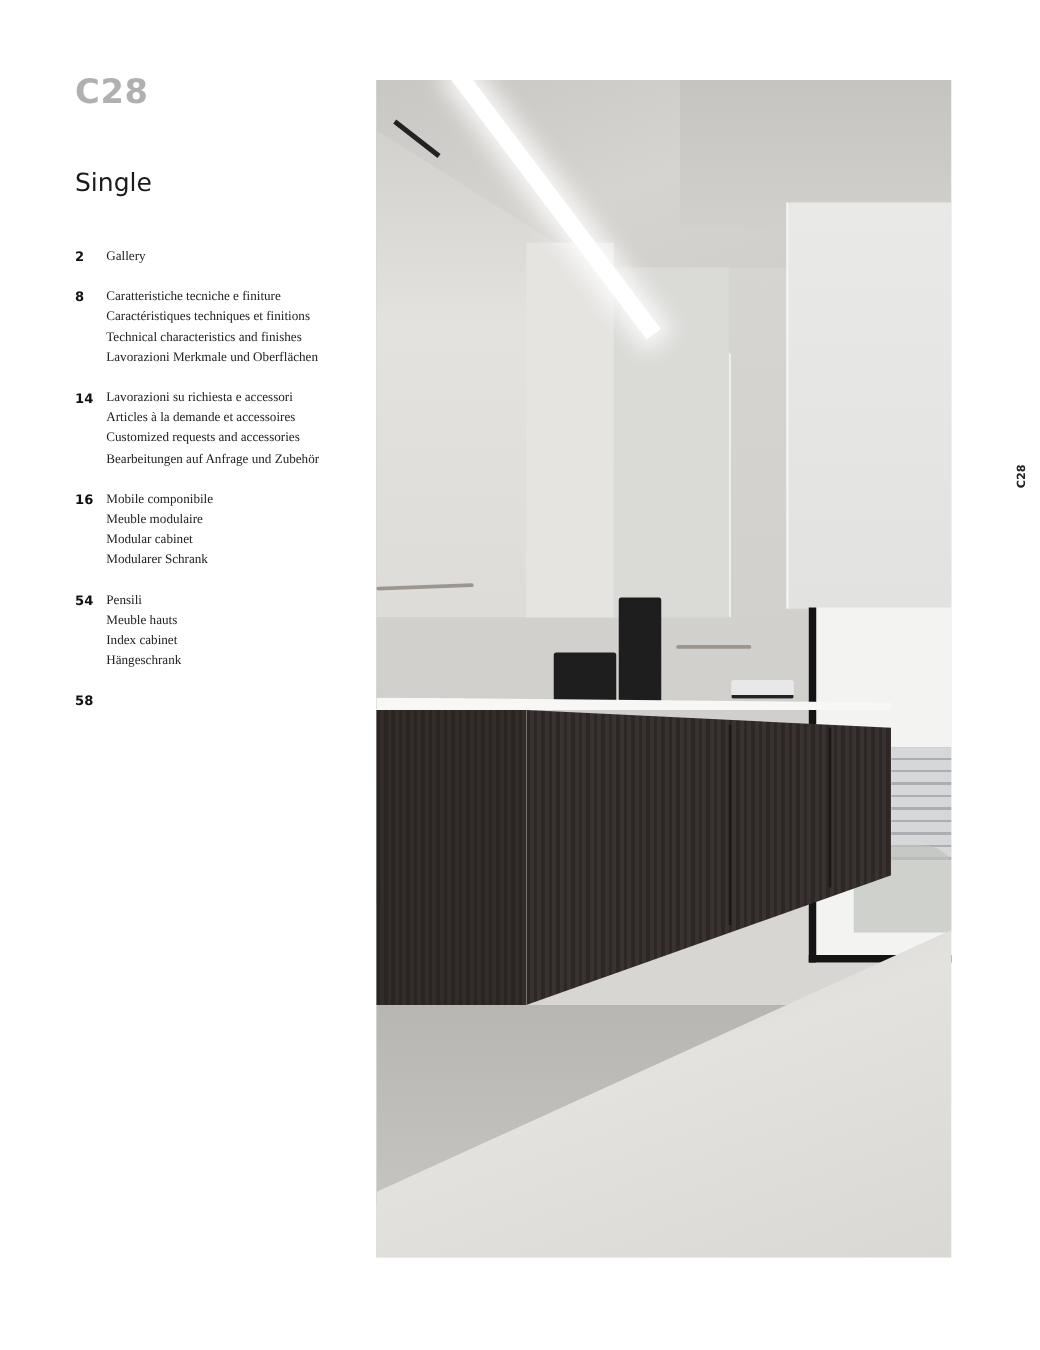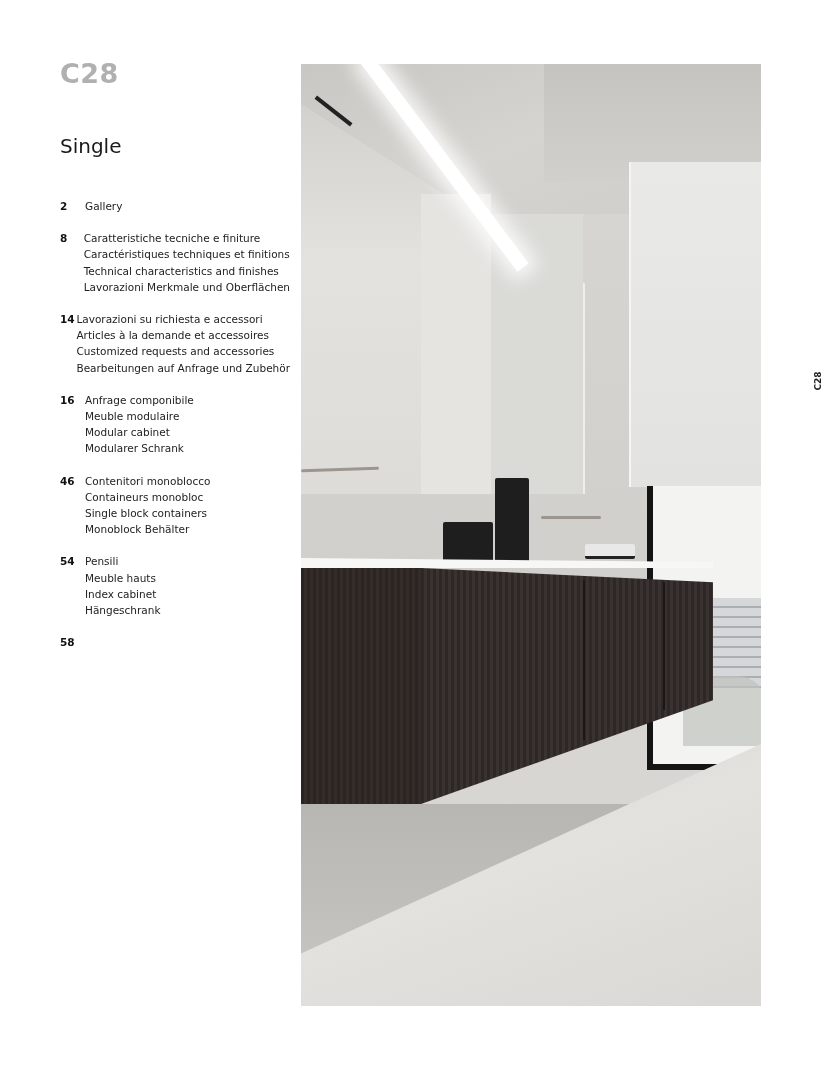--- a/index.html
+++ b/index.html
@@ -4,21 +4,21 @@
 <style>
   html, body { margin:0; padding:0; }
   body { width:832px; height:1080px; background:#ffffff; position:relative; overflow:hidden;
          font-family:"DejaVu Sans", "Liberation Sans", sans-serif; color:#1a1a1a; }
   .brand { position:absolute; left:60px; top:58px; font-size:27px; font-weight:bold; color:#b0b0b0; letter-spacing:0.5px; }
   .index-title { position:absolute; left:60px; top:134px; font-size:20px; font-weight:normal; color:#1a1a1a; }
   .toc { position:absolute; left:60px; top:198px; width:230px; }
   .toc-entry { display:flex; margin-bottom:16px; }
   .toc-page { width:25px; font-size:10.5px; font-weight:bold; line-height:16.2px; color:#111; }
   .toc-lines { display:flex; flex-direction:column; }
-  .toc-line { font-size:10.5px; line-height:16.2px; color:#222; white-space:nowrap; }
+  .toc-line { font-size:10.5px; line-height:16.2px; color:#222; white-space:nowrap;font-family:Liberation Serif, serif; }
   .side-label { position:absolute; left:808px; top:376px; font-size:9px; font-weight:bold; color:#222;
                 transform:rotate(-90deg); transform-origin:center; width:20px; text-align:center; }
 
   .photo { position:absolute; left:301px; top:64px; width:460px; height:942px; overflow:hidden; background:#d8d6d2; }
   .ceiling { position:absolute; left:0; top:0; width:460px; height:150px;
              background:linear-gradient(160deg,#c9c7c3 0%,#d6d4d0 50%,#cfcdc9 100%); }
   .ceiling-right { position:absolute; left:243px; top:0; width:217px; height:118px;
                    background:linear-gradient(180deg,#c6c4c0,#d2d0cc); }
   .wall { position:absolute; left:0; top:130px; width:460px; height:530px;
           background:linear-gradient(180deg,#d7d5d1 0%,#cfcdc9 100%); }
@@ -80,33 +80,24 @@
     <span class="toc-lines">
       <span class="toc-line">Lavorazioni su richiesta e accessori</span>
       <span class="toc-line">Articles à la demande et accessoires</span>
       <span class="toc-line">Customized requests and accessories</span>
       <span class="toc-line">Bearbeitungen auf Anfrage und Zubehör</span>
     </span>
   </div>
   <div class="toc-entry">
     <span class="toc-page">16</span>
     <span class="toc-lines">
-      <span class="toc-line">Anfrage componibile</span>
+      <span class="toc-line">Mobile componibile</span>
       <span class="toc-line">Meuble modulaire</span>
       <span class="toc-line">Modular cabinet</span>
       <span class="toc-line">Modularer Schrank</span>
-    </span>
-  </div>
-  <div class="toc-entry">
-    <span class="toc-page">46</span>
-    <span class="toc-lines">
-      <span class="toc-line">Contenitori monoblocco</span>
-      <span class="toc-line">Containeurs monobloc</span>
-      <span class="toc-line">Single block containers</span>
-      <span class="toc-line">Monoblock Behälter</span>
     </span>
   </div>
   <div class="toc-entry">
     <span class="toc-page">54</span>
     <span class="toc-lines">
       <span class="toc-line">Pensili</span>
       <span class="toc-line">Meuble hauts</span>
       <span class="toc-line">Index cabinet</span>
       <span class="toc-line">Hängeschrank</span>
     </span>

